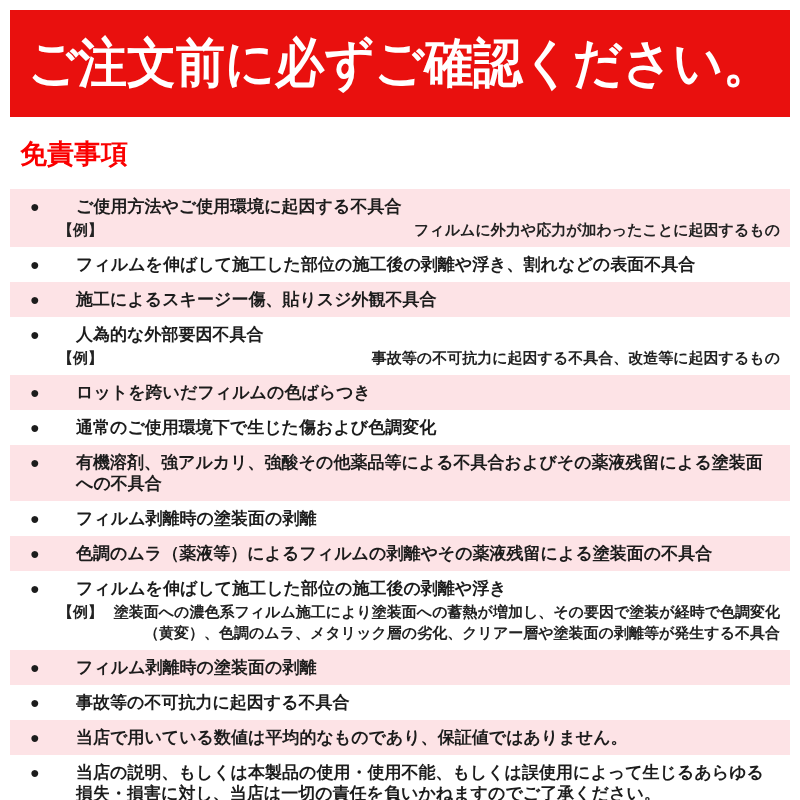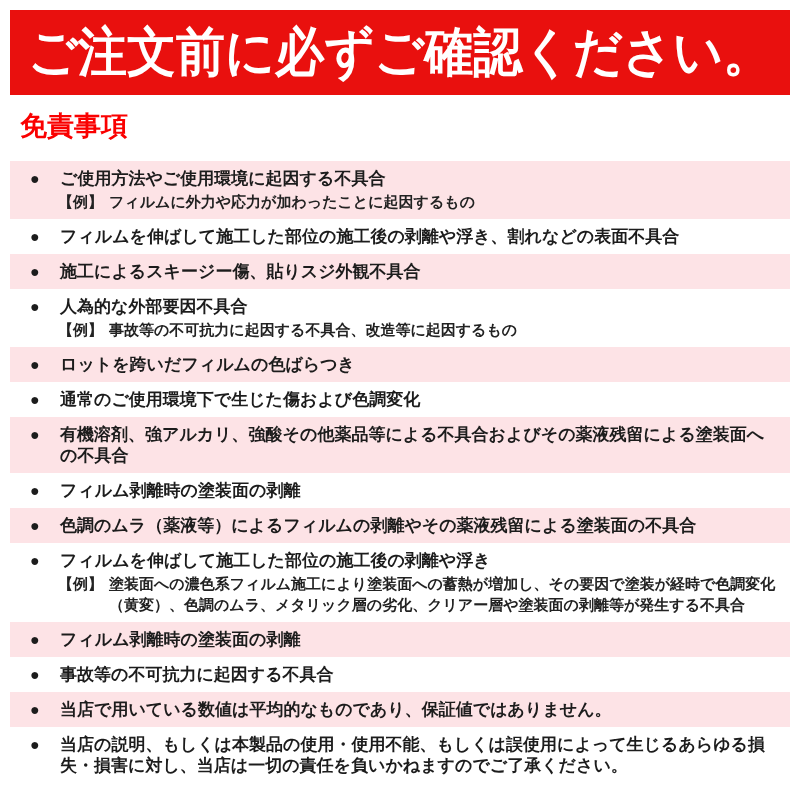--- a/index.html
+++ b/index.html
@@ -11,37 +11,37 @@
   }
   .page {
     width: 800px;
     height: 800px;
     overflow: hidden;
     position: relative;
     background: #ffffff;
   }
   .banner {
     margin: 10px 10px 12px 10px;
-    height: 85px;
+    height: 107px;
     background: #e9100e;
     display: flex;
     align-items: center;
     justify-content: center;
   }
   .banner-text {
     color: #ffffff;
     font-size: 49px;
     font-weight: bold;
     letter-spacing: 0px;
     white-space: nowrap;
     line-height: 1;
     transform: scaleY(1.08);
   }
   .section-title {
-    margin: 17px 0 0 20px;
+    margin: 23px 0 0 20px;
     color: #fa0000;
     font-size: 27px;
     font-weight: bold;
     line-height: 1.1;
   }
   .list {
     margin-top: 19px;
   }
   .row {
     margin: 0 10px;
@@ -60,37 +60,39 @@
     line-height: 21px;
   }
   .bullet {
     flex: 0 0 auto;
     width: 30px;
     font-size: 16px;
     line-height: 21px;
   }
   .main-text {
     flex: 1 1 auto;
+    margin-left: 16px;
   }
   .example-line {
     display: flex;
     align-items: flex-start;
     margin: 2px 0 0 28px;
     font-size: 15px;
     font-weight: bold;
     color: #222222;
     line-height: 21px;
   }
   .example-label {
     flex: 0 0 auto;
     margin-right: 6px;
     white-space: nowrap;
   }
   .example-text {
     flex: 1 1 auto;
+    text-align: right;
   }
 </style>
 </head>
 <body>
 
 <div class="page">
 
   <div class="banner">
     <span class="banner-text">ご注文前に必ずご確認ください。</span>
   </div>

